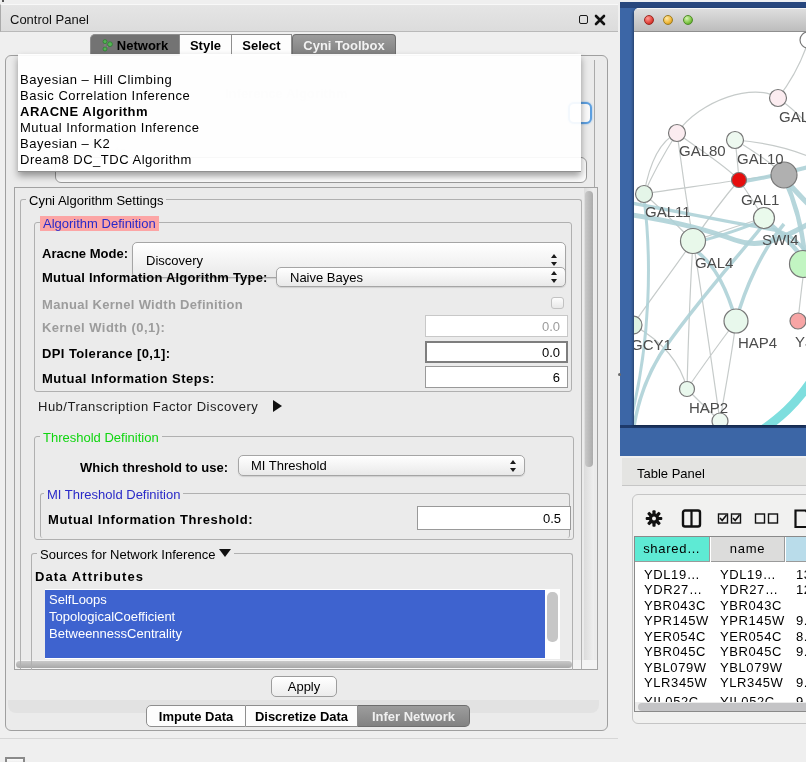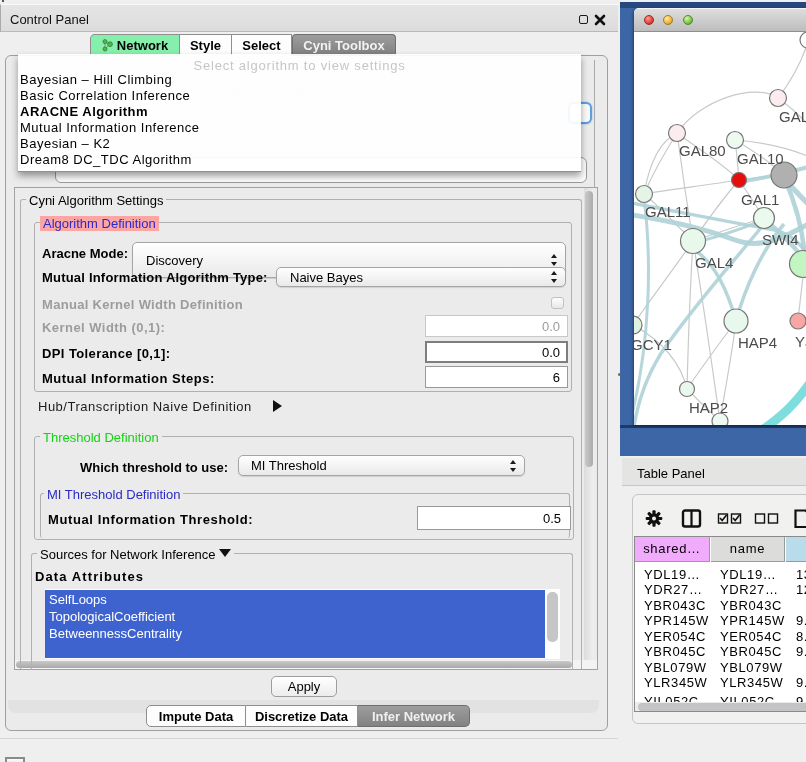--- a/index.html
+++ b/index.html
@@ -24,21 +24,21 @@
 <div class="abs" style="left:10px;top:12px;color:#111;">Control Panel</div>
 
 <div class="abs" style="left:579px;top:15px;width:9px;height:9px;border:1.5px solid #1a1a1a;border-radius:2px;"></div>
 <svg class="abs" style="left:594px;top:14px;" width="12" height="12" viewBox="0 0 12 12">
   <path d="M2 2 L10 10 M10 2 L2 10" stroke="#111" stroke-width="2.6" stroke-linecap="round"></path>
 </svg>
 
 <div class="abs" style="left:5px;top:55px;width:603px;height:676px;border:1px solid #9f9f9f;border-radius:6px;background:#ebebeb;"></div>
 
 <div class="abs" style="left:90px;top:34px;height:22px;display:flex;font-weight:bold;">
-  <div style="width:90px;background:#86efac;border:1px solid #8e8e8e;border-bottom:none;border-radius:5px 0 0 0;display:flex;align-items:center;justify-content:center;gap:4px;">
+  <div style="width:90px;background:#737373;border:1px solid #8e8e8e;border-bottom:none;border-radius:5px 0 0 0;display:flex;align-items:center;justify-content:center;gap:4px;">
     <svg width="11" height="13" viewBox="0 0 11 13">
       <path d="M3 3 L8 5 M8 5 L3 10 M3 3 L3 10" stroke="#8a8a8a" stroke-width="1"></path>
       <circle cx="3" cy="2.6" r="2" fill="#52b552" stroke="#2e7d32" stroke-width="0.8"></circle>
       <circle cx="8" cy="5.2" r="2.4" fill="#52b552" stroke="#2e7d32" stroke-width="0.8"></circle>
       <circle cx="3" cy="10" r="2" fill="#52b552" stroke="#2e7d32" stroke-width="0.8"></circle>
     </svg>
     <span>Network</span>
   </div>
   <div style="width:52px;background:#fdfdfd;border:1px solid #8e8e8e;border-bottom:none;border-left:none;display:flex;align-items:center;justify-content:center;">Style</div>
   <div style="width:60px;background:#fdfdfd;border:1px solid #8e8e8e;border-bottom:none;border-left:none;display:flex;align-items:center;justify-content:center;text-align:center;">Select</div>
@@ -86,21 +86,21 @@
 
 <div class="abs b" style="left:42px;top:320px;color:#9c9c9c;letter-spacing:0.45px;">Kernel Width (0,1):</div>
 <div class="abs" style="left:425px;top:315px;width:143px;height:22px;background:#fff;border:1px solid #c8c8c8;color:#9c9c9c;text-align:right;padding:3px 7px 0 0;">0.0</div>
 
 <div class="abs b" style="left:42px;top:346px;letter-spacing:0.4px;">DPI Tolerance [0,1]:</div>
 <div class="abs" style="left:425px;top:341px;width:143px;height:22px;background:#fff;border:2px solid #7e7e7e;color:#000;text-align:right;padding:2px 6px 0 0;">0.0</div>
 
 <div class="abs b" style="left:42px;top:371px;letter-spacing:0.5px;">Mutual Information Steps:</div>
 <div class="abs" style="left:425px;top:366px;width:143px;height:22px;background:#fff;border:1px solid #999;color:#000;text-align:right;padding:3px 7px 0 0;">6</div>
 
-<div class="abs" style="left:38px;top:399px;color:#1c1c1c;letter-spacing:0.5px;">Hub/Transcription Naive Definition</div>
+<div class="abs" style="left:38px;top:399px;color:#1c1c1c;letter-spacing:0.5px;">Hub/Transcription Factor Discovery</div>
 <div class="abs" style="left:273px;top:400px;width:0;height:0;border-left:9px solid #111;border-top:6px solid transparent;border-bottom:6px solid transparent;"></div>
 
 <div class="abs" style="left:34px;top:436px;width:540px;height:104px;border:1px solid #b0b0b0;border-radius:3px;"></div>
 <div class="abs" style="left:40px;top:430px;background:#ebebeb;padding:0 3px;color:#10d510;">Threshold Definition</div>
 
 <div class="abs b" style="left:80px;top:460px;">Which threshold to use:</div>
 <div class="combo abs" style="left:238px;top:455px;width:287px;height:21px;">
     <span style="padding-left:12px;">MI Threshold</span>
     <span class="carrows"></span>
   </div>
@@ -119,21 +119,20 @@
 <div class="abs" style="left:45px;top:589px;width:515px;height:70px;background:#fff;overflow:hidden;">
   <div style="position:absolute;left:0;top:1px;width:500px;height:68px;background:#3e63cf;"></div>
   <div style="position:absolute;left:4px;top:3px;color:#fff;">SelfLoops</div>
   <div style="position:absolute;left:4px;top:20px;color:#fff;">TopologicalCoefficient</div>
   <div style="position:absolute;left:4px;top:37px;color:#fff;">BetweennessCentrality</div>
   <div style="position:absolute;left:4px;top:54px;color:#ec4899;margin-top:28px;">gal4RGexp</div>
   <div style="position:absolute;left:502px;top:3px;width:11px;height:50px;background:#c6c6c6;border-radius:5px;"></div>
 </div>
 
 <div class="abs" style="left:18px;top:54px;width:563px;height:118px;background:rgba(255,255,255,0.93);border-bottom:1px solid #909090;box-shadow:0 4px 7px rgba(0,0,0,0.38);">
-  <div style="position:absolute;left:0;top:3px;width:100%;top:4px;text-align:center;color:#c6c6c6;letter-spacing:0.8px;">Select algorithm to view settings</div>
   <div style="position:absolute;left:2px;top:18px;letter-spacing:0.5px;">Bayesian – Hill Climbing</div>
   <div style="position:absolute;left:2px;top:34px;letter-spacing:0.5px;">Basic Correlation Inference</div>
   <div style="position:absolute;left:2px;top:50px;font-weight:bold;letter-spacing:0.5px;">ARACNE Algorithm</div>
   <div style="position:absolute;left:2px;top:66px;letter-spacing:0.5px;">Mutual Information Inference</div>
   <div style="position:absolute;left:2px;top:82px;letter-spacing:0.5px;">Bayesian – K2</div>
   <div style="position:absolute;left:2px;top:98px;letter-spacing:0.5px;">Dream8 DC_TDC Algorithm</div>
 </div>
 
 <div class="abs" style="left:8px;top:700px;width:591px;height:13px;background:#e2e2e2;border-radius:0 0 8px 8px;"></div>
 <div class="abs" style="left:271px;top:676px;width:66px;height:21px;background:linear-gradient(#ffffff,#ececec);border:1px solid #9d9d9d;border-radius:5px;text-align:center;padding-top:2px;">Apply</div>
@@ -267,21 +266,21 @@
     <rect x="110.5" y="5" width="9" height="9"></rect>
     <rect x="123.5" y="5" width="9" height="9"></rect>
   </g>
 
   <g stroke="#111" fill="none" stroke-width="2.2">
     <path d="M150.5 1.5 h10 l6 6 v10.5 h-16 z"></path>
   </g>
 </svg>
 
 <div class="abs" style="left:634px;top:536px;width:172px;height:176px;background:#fff;border:1px solid #8a8a8a;border-right:none;overflow:hidden;">
-  <div style="position:absolute;left:0;top:0;width:75px;height:25px;background:#f0abfc;border-right:1px solid #9a9a9a;border-bottom:1px solid #9a9a9a;text-align:center;padding-top:4px;letter-spacing:0.7px;">shared…</div>
+  <div style="position:absolute;left:0;top:0;width:75px;height:25px;background:#5eead4;border-right:1px solid #9a9a9a;border-bottom:1px solid #9a9a9a;text-align:center;padding-top:4px;letter-spacing:0.7px;">shared…</div>
   <div style="position:absolute;left:76px;top:0;width:74px;height:25px;background:#dcdcdb;border-right:1px solid #9a9a9a;border-bottom:1px solid #9a9a9a;text-align:center;padding-top:4px;letter-spacing:0.7px;">name</div>
   <div style="position:absolute;left:151px;top:0;width:25px;height:25px;background:#b9dcea;border-bottom:1px solid #9a9a9a;"></div>
   <div class="trow" style="top:30px;">
       <span style="left:9px;">YDL19…</span>
       <span style="left:85px;">YDL19…</span>
       <span style="left:161px;">13…</span>
     </div>
   <div class="trow" style="top:45px;">
       <span style="left:9px;">YDR27…</span>
       <span style="left:85px;">YDR27…</span>

